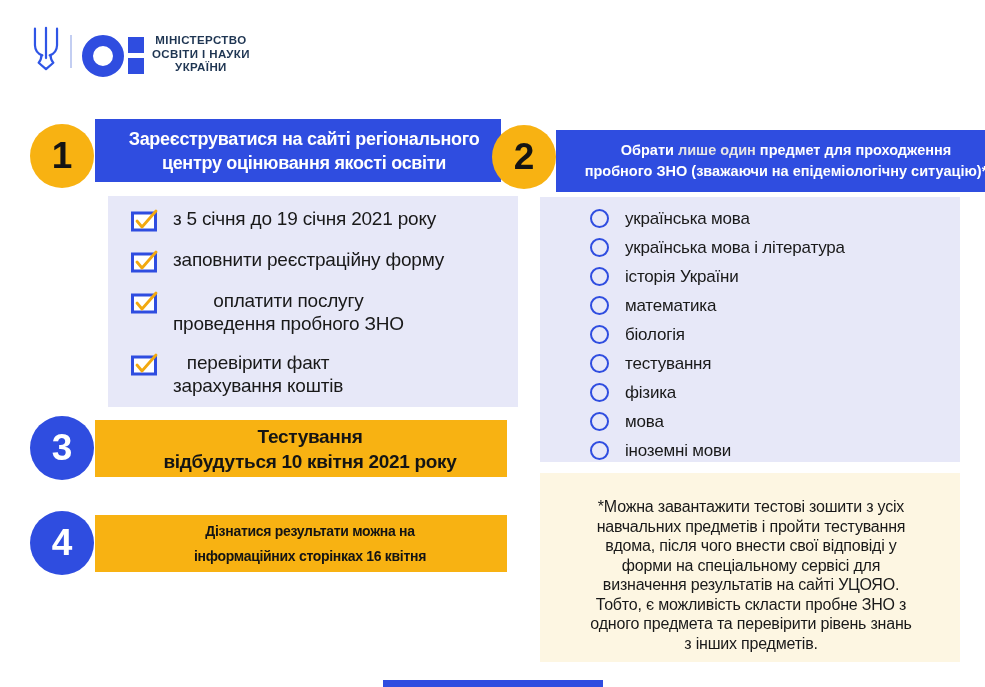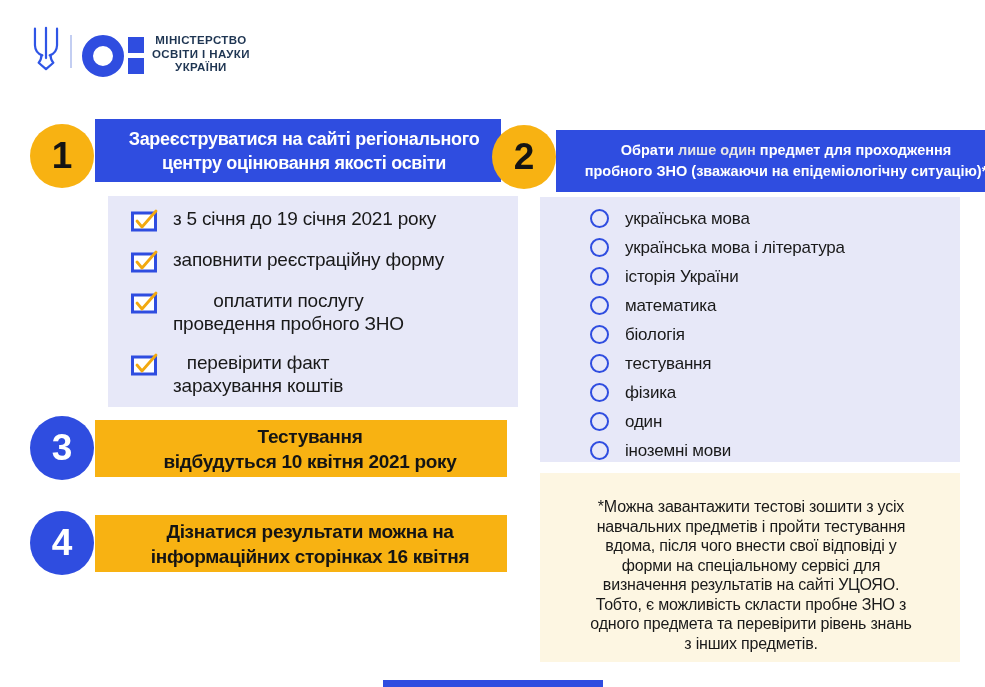--- a/index.html
+++ b/index.html
@@ -44,21 +44,21 @@
   }
   .box1{left:95px;top:119px;width:394px;height:63px;padding-left:12px;
         font-size:18px;font-weight:bold;line-height:24px;letter-spacing:-0.3px;}
   .box2{left:556px;top:130px;width:412px;height:62px;padding-left:24px;
         font-size:14.5px;font-weight:bold;line-height:21px;}
   .hl{color:#e5e5e5;margin-top:32px;}
   .step-box.yellow-box{background:#F8B212;color:#141414;padding-left:18px;}
   .box3{left:95px;top:420px;width:394px;height:57px;padding-left:28px;
         font-size:19px;font-weight:bold;line-height:25px;letter-spacing:-0.3px;}
   .box4{left:95px;top:515px;width:394px;height:57px;padding-left:28px;
-        font-size:19px;font-weight:bold;line-height:25px;letter-spacing:-0.3px;}
+        font-size:14px;font-weight:bold;line-height:25px;letter-spacing:-0.3px;}
   
   .panel{position:absolute;background:#E7E8F8;}
   .checklist-panel{
     left:80px;top:196px;width:410px;height:211px;
     box-sizing:border-box;padding:11px 0 0 23px;
     display:flex;flex-direction:column;gap:16px;margin-left:28px;
   }
   .chk-item{display:flex;align-items:flex-start;gap:15px;}
   .chk-icon{width:27px;height:24px;flex:0 0 auto;margin-top:1px;}
   .chk-label{font-size:19px;font-weight:500;color:#191919;line-height:23px;white-space:pre;letter-spacing:-0.2px;}
@@ -166,21 +166,21 @@
     <div class="subj-item">
       <span class="radio"></span>
       <span class="subj-label">тестування</span>
     </div>
     <div class="subj-item">
       <span class="radio"></span>
       <span class="subj-label">фізика</span>
     </div>
     <div class="subj-item">
       <span class="radio"></span>
-      <span class="subj-label">один</span>
+      <span class="subj-label">мова</span>
     </div>
     <div class="subj-item">
       <span class="radio"></span>
       <span class="subj-label">іноземні мови</span>
     </div>
   </div>
 
   <div class="footnote-panel">*Можна завантажити тестові зошити з усіх
 навчальних предметів і пройти тестування
 вдома, після чого внести свої відповіді у

